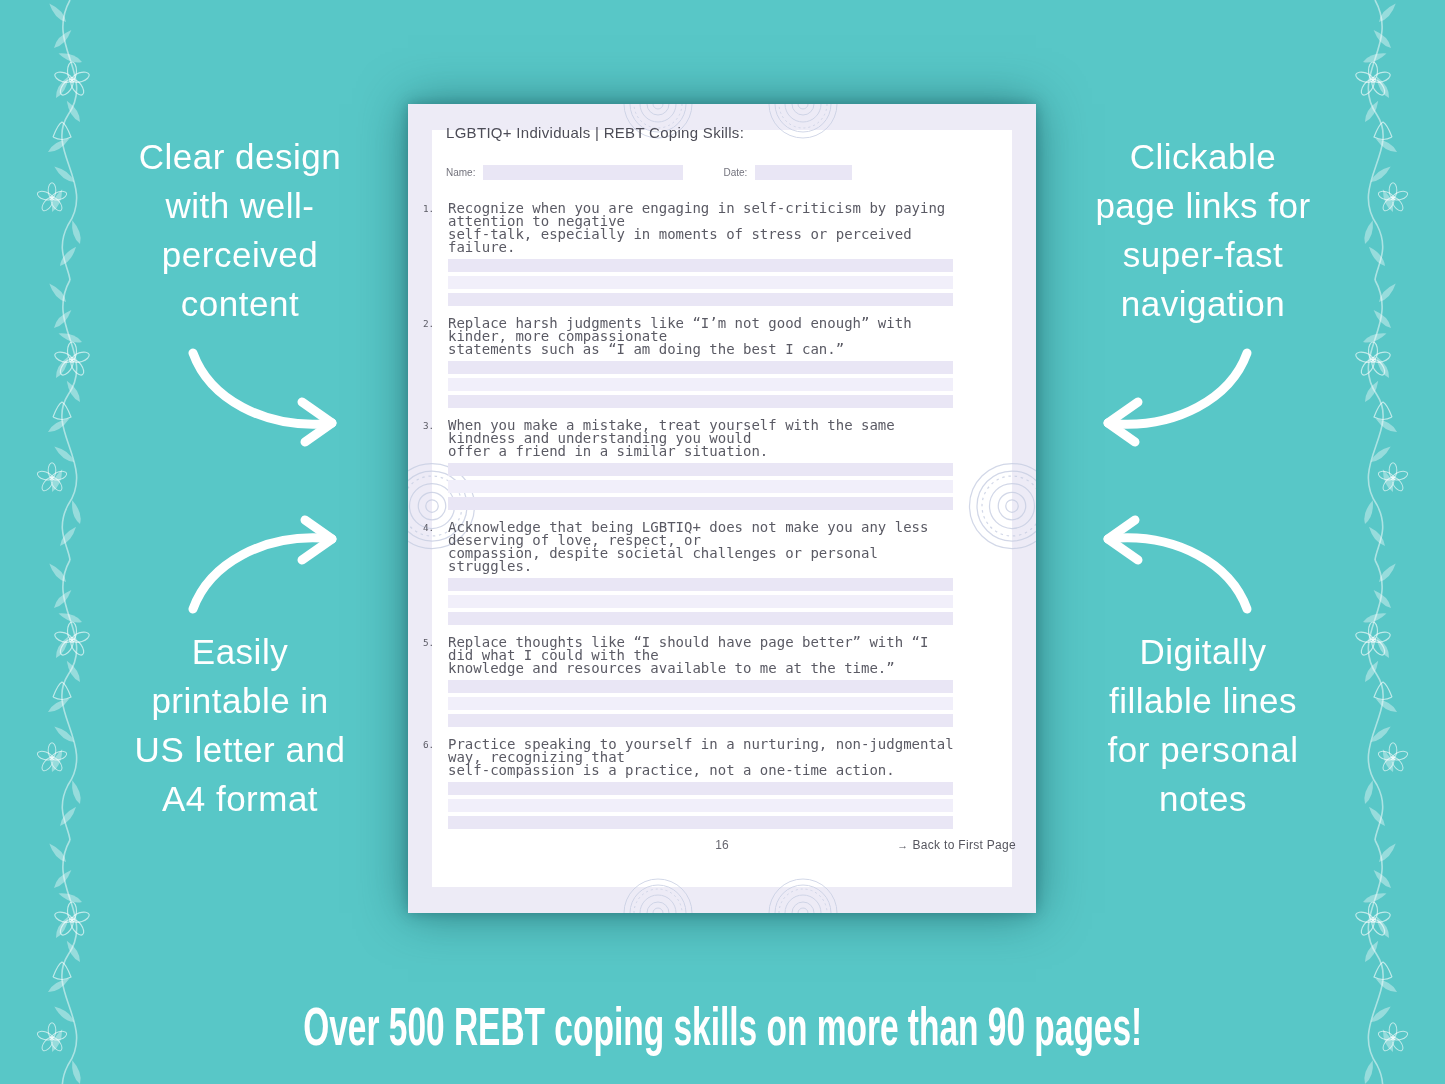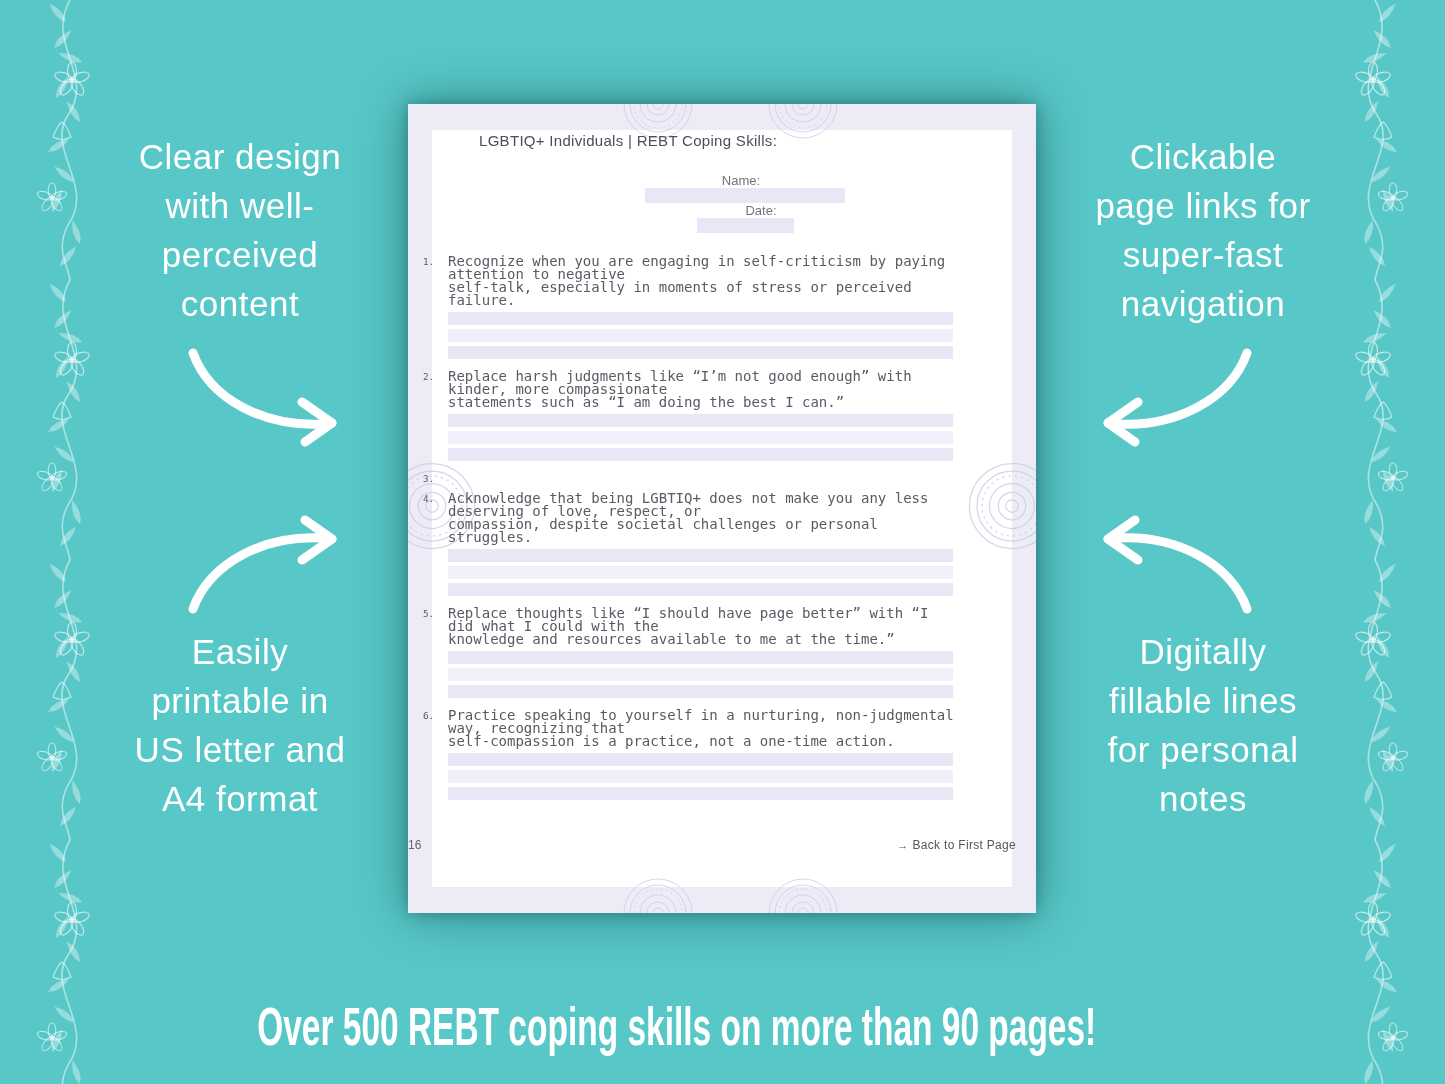--- a/index.html
+++ b/index.html
@@ -24,49 +24,49 @@
   
   .doc{
     position:absolute;left:408px;top:104px;width:628px;height:809px;
     background:#EDEBF6;overflow:hidden;
     box-shadow:0 0 46px rgba(12,70,75,.55), 0 0 12px rgba(12,70,75,.35);
   }
   .doc .mandalas{position:absolute;left:0;top:0;z-index:1;pointer-events:none;opacity:.8;}
   .mandala{stroke:#C7CEE2;fill:none;stroke-width:1;}
   .page{position:absolute;left:24px;top:26px;right:24px;bottom:26px;background:#ffffff;}
   .content{position:absolute;inset:0;z-index:2;}
-  .doc-header{padding:28px 0 0 38px;margin-left:33px;}
+  .doc-header{padding:20px 0 0 38px;}
   .doc-title{font-size:15px;letter-spacing:.3px;color:#4D4D57;white-space:pre;}
   .doc-title.second{margin-top:14px;}
-  .name-row{margin:24px 0 0 38px;display:flex;align-items:center;font-size:13px;color:#73737D;flex-direction:column;}
+  .name-row{margin:24px 0 0 38px;display:flex;align-items:center;font-size:10px;color:#73737D;}
   .fill-box{background:#E9E6F5;height:15px;display:inline-block;}
   .box-name{width:200px;margin-left:8px;}
   .date-label{margin-left:40px;}
   .box-date{width:97px;margin-left:8px;}
   .items{margin:22px 0 0 15px;}
   .item{display:flex;margin-bottom:7px;}
   .item-number{
     width:25px;flex-shrink:0;
     font-family:"DejaVu Sans Mono",monospace;font-size:9.3px;line-height:13px;color:#5A5A64;
   }
   .item-body{width:512px;}
   .item-text{
     font-family:"DejaVu Sans Mono",monospace;font-size:14px;line-height:13px;color:#5A5A64;
     white-space:pre-wrap;
   }
   .lines{margin-top:5px;}
   .fline{height:13px;margin-bottom:4px;width:505px;}
   .fline.a{background:#E9E6F5;}
   .fline.b{background:#F1EFFA;}
   .doc-footer{position:absolute;left:0;right:0;top:734px;height:18px;font-size:12px;color:#66666F;}
-  .page-number{position:absolute;left:0;right:0;}
+  .page-number{position:absolute;left:0;right:0;text-align:center;}
   .back-link{position:absolute;right:20px;top:0;color:#55555E;letter-spacing:.3px;cursor:pointer;}
   .back-link .arr{font-size:11px;margin-right:4px;}
   
-  .banner{position:absolute;left:0;right:0;top:995px;text-align:left;color:#ffffff;}
+  .banner{position:absolute;left:0;right:0;top:995px;text-align:center;color:#ffffff;}
   .banner span{
     display:inline-block;font-size:54px;font-weight:700;letter-spacing:0;
     transform:scaleX(.62);transform-origin:center;white-space:nowrap;
   }
 </style>
 </head>
 <body>
 
 <div class="stage">
 
@@ -206,20 +206,29 @@
       <div class="lines">
         <div class="fline a"></div>
         <div class="fline b"></div>
         <div class="fline a"></div>
       </div>
     </div>
   </div>
 
   <div class="item">
     <div class="item-number">3.</div>
+    <div class="item-body">
+      <div class="item-text">When you make a mistake, treat yourself with the same kindness and understanding you would
+offer a friend in a similar situation.</div>
+      <div class="lines">
+        <div class="fline a"></div>
+        <div class="fline b"></div>
+        <div class="fline a"></div>
+      </div>
+    </div>
   </div>
 
   <div class="item">
     <div class="item-number">4.</div>
     <div class="item-body">
       <div class="item-text">Acknowledge that being LGBTIQ+ does not make you any less deserving of love, respect, or
 compassion, despite societal challenges or personal struggles.</div>
       <div class="lines">
         <div class="fline a"></div>
         <div class="fline b"></div>

